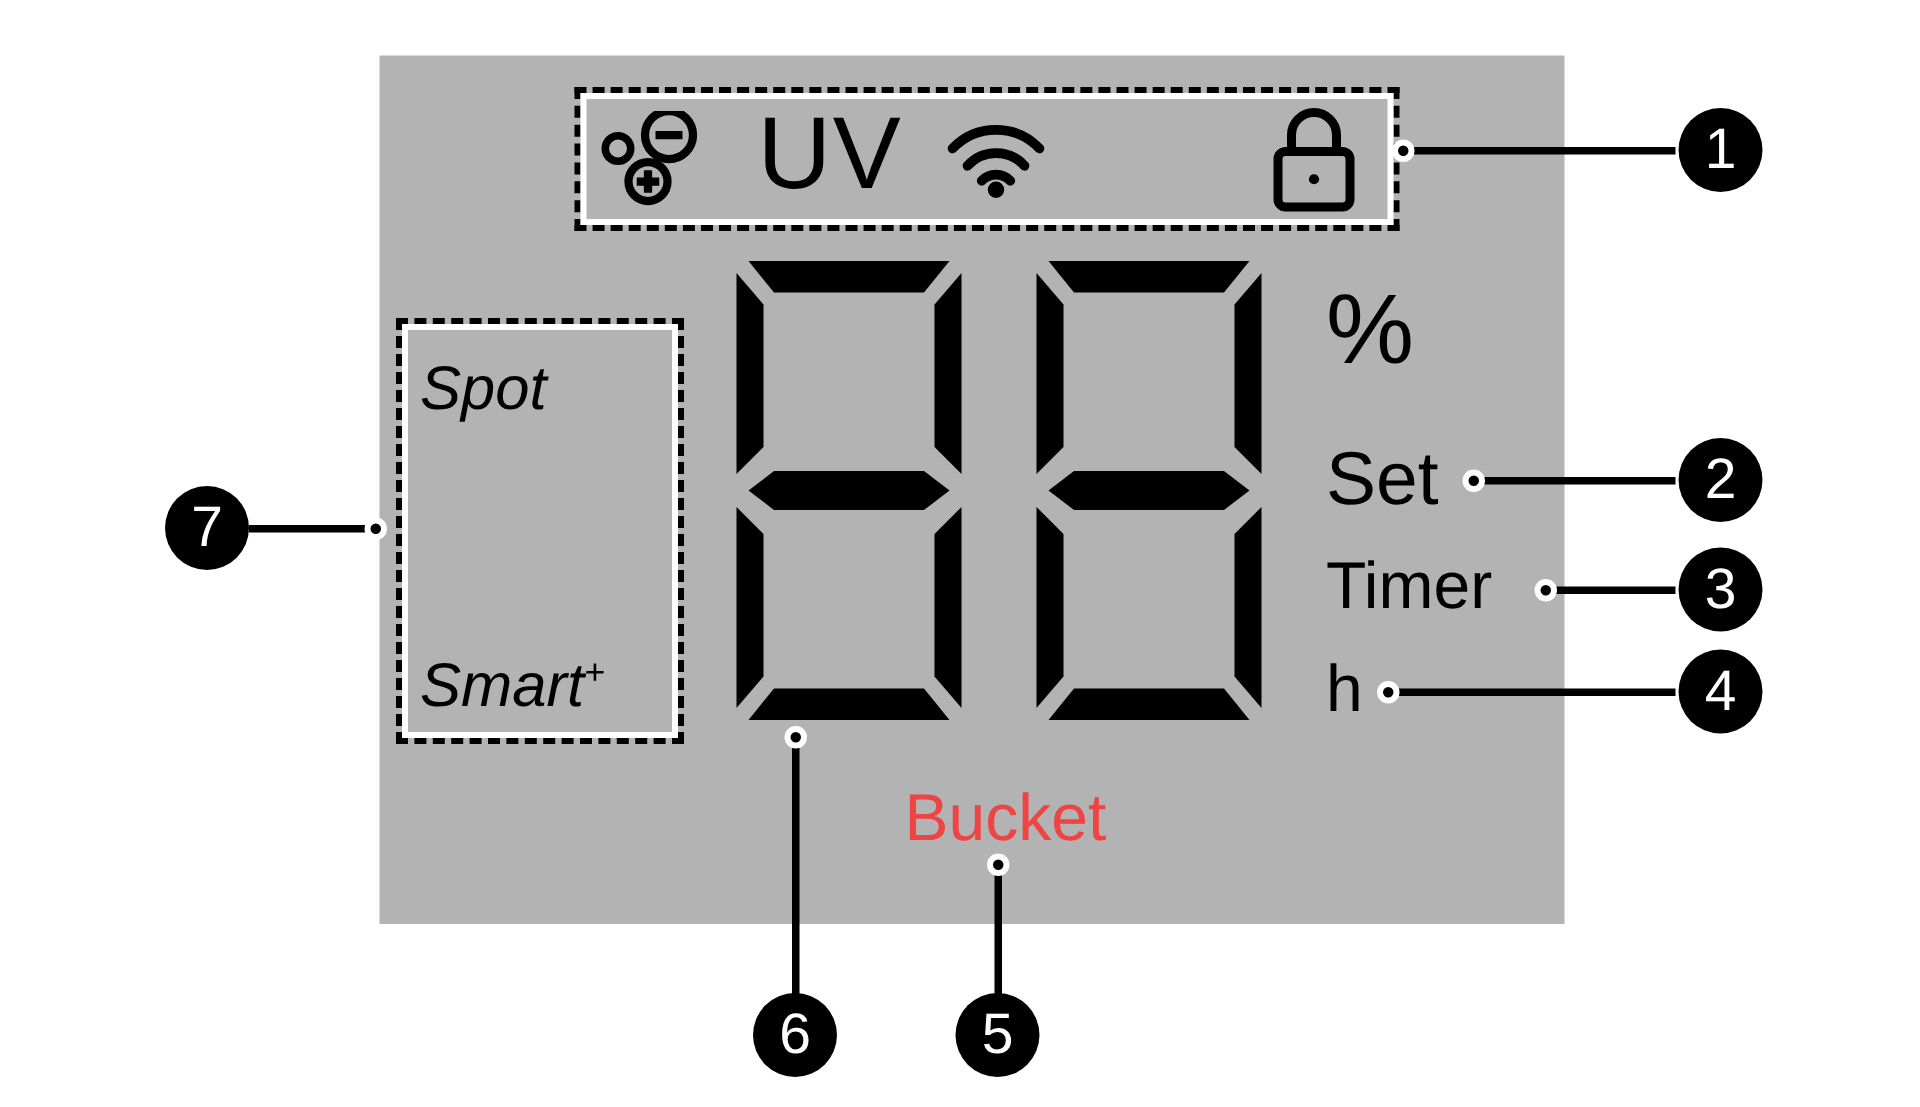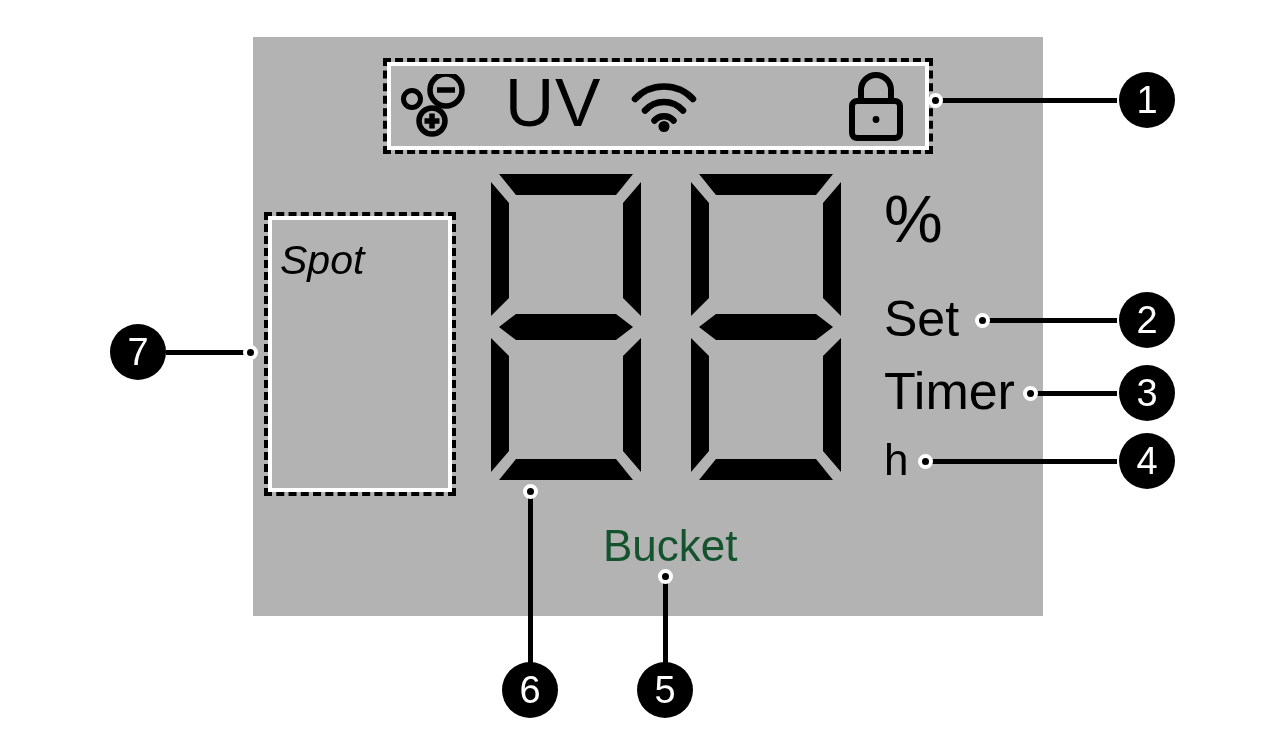--- a/index.html
+++ b/index.html
@@ -58,27 +58,27 @@
     width: 372px; height: 315px;
   }
   .seg-digit { position: absolute; top: 0; width: 166px; height: 315px; }
   #seg-digit-0 { left: 0px; }
   #seg-digit-1 { left: 200px; }
 
   
   .legend-right { position: absolute; left: 884px; color: #000; }
   #legend-percent { top: 186px; font-size: 66px; line-height: 66px; }
   #legend-set     { top: 295px; font-size: 50px; line-height: 48px; }
-  #legend-timer   { top: 367px; font-size: 52px; line-height: 48px; text-align: right; }
+  #legend-timer   { top: 367px; font-size: 44px; line-height: 48px; text-align: right; }
   #legend-hour    { top: 436px; font-size: 44px; line-height: 48px; }
 
   
   #label-bucket {
     position: absolute; left: 603px; top: 522px;
-    font-size: 44px; line-height: 48px; color: #14532d;
+    font-size: 44px; line-height: 48px; color: #ef4444;
   }
 
   
   .mode-list {
     position: absolute;
     left: 280px; top: 228px;
     width: 160px; height: 252px;
     display: flex; flex-direction: column;
     justify-content: space-between;
     align-items: flex-start;
@@ -214,19 +214,22 @@
   <div class="leader-dot" style="left:658px; top:569px;"></div>
   <div class="leader-line leader-v" style="left:663px; top:577px; height:93px;"></div>
   <div class="callout-circle" style="left:637px; top:662px;">5</div>
 
   <div class="dash-box" id="dash-box-modes"></div>
 
   <div class="mode-list">
     <div class="mode-item">
       <span>Spot</span><sup></sup>
     </div>
+    <div class="mode-item">
+      <span>Smart</span><sup>+</sup>
+    </div>
   </div>
 
   <div class="leader-dot" style="left:243px; top:345px;"></div>
   <div class="leader-line leader-h" style="left:166px; top:350px; width:84px;"></div>
   <div class="callout-circle" style="left:110px; top:324px;">7</div>
 
 </div>
 
 </body></html>

